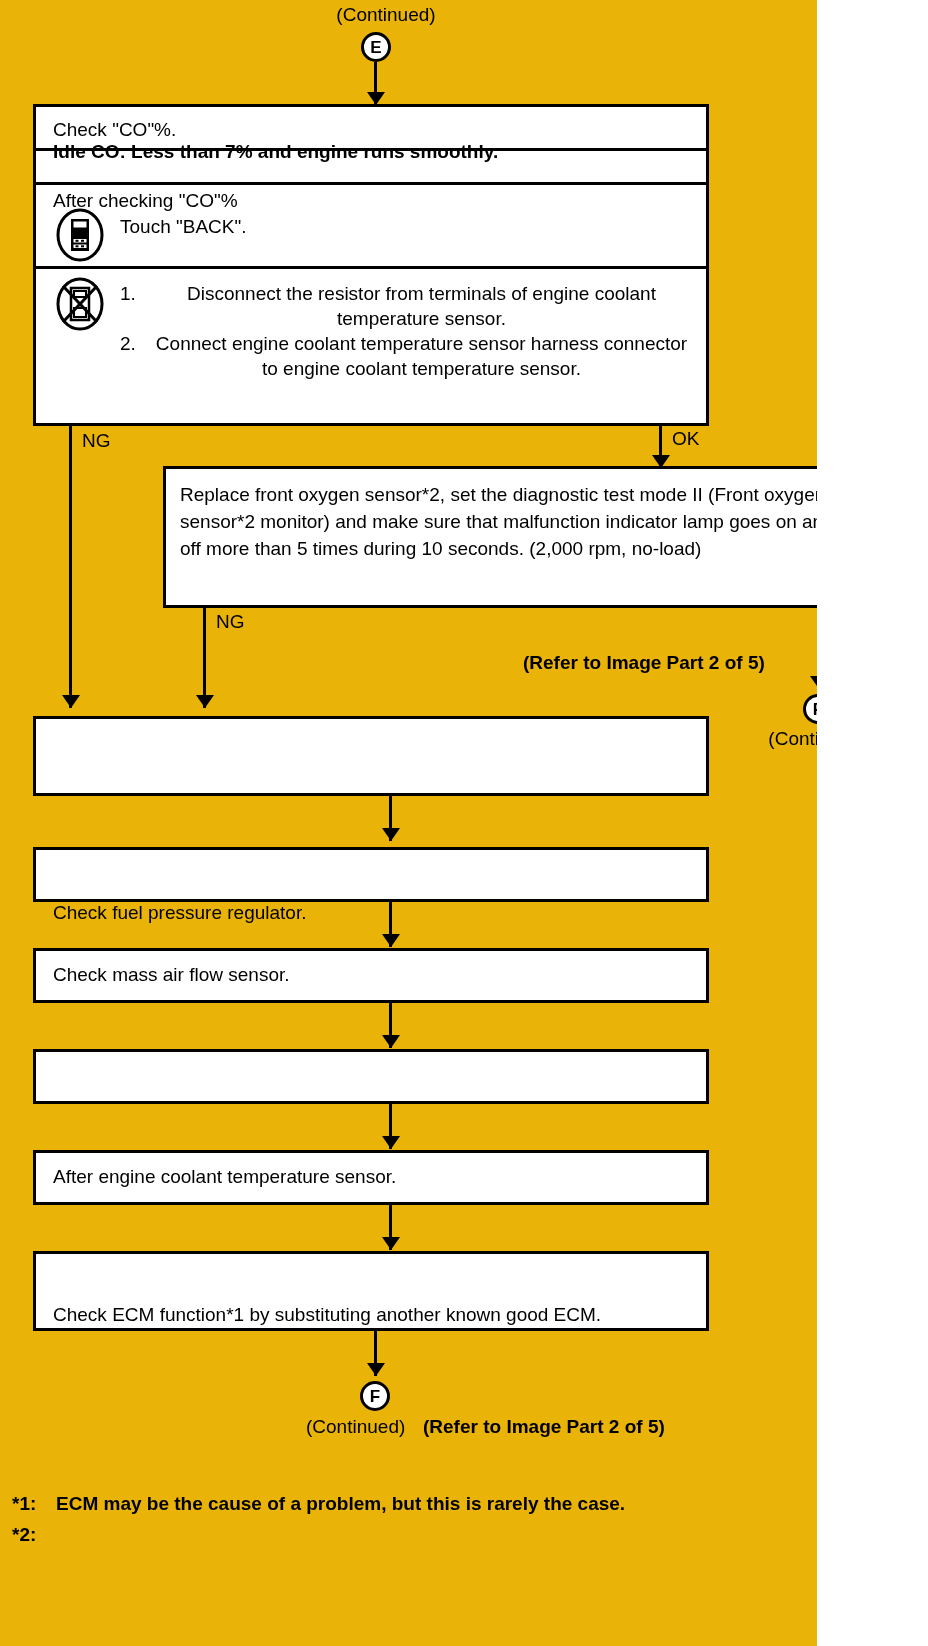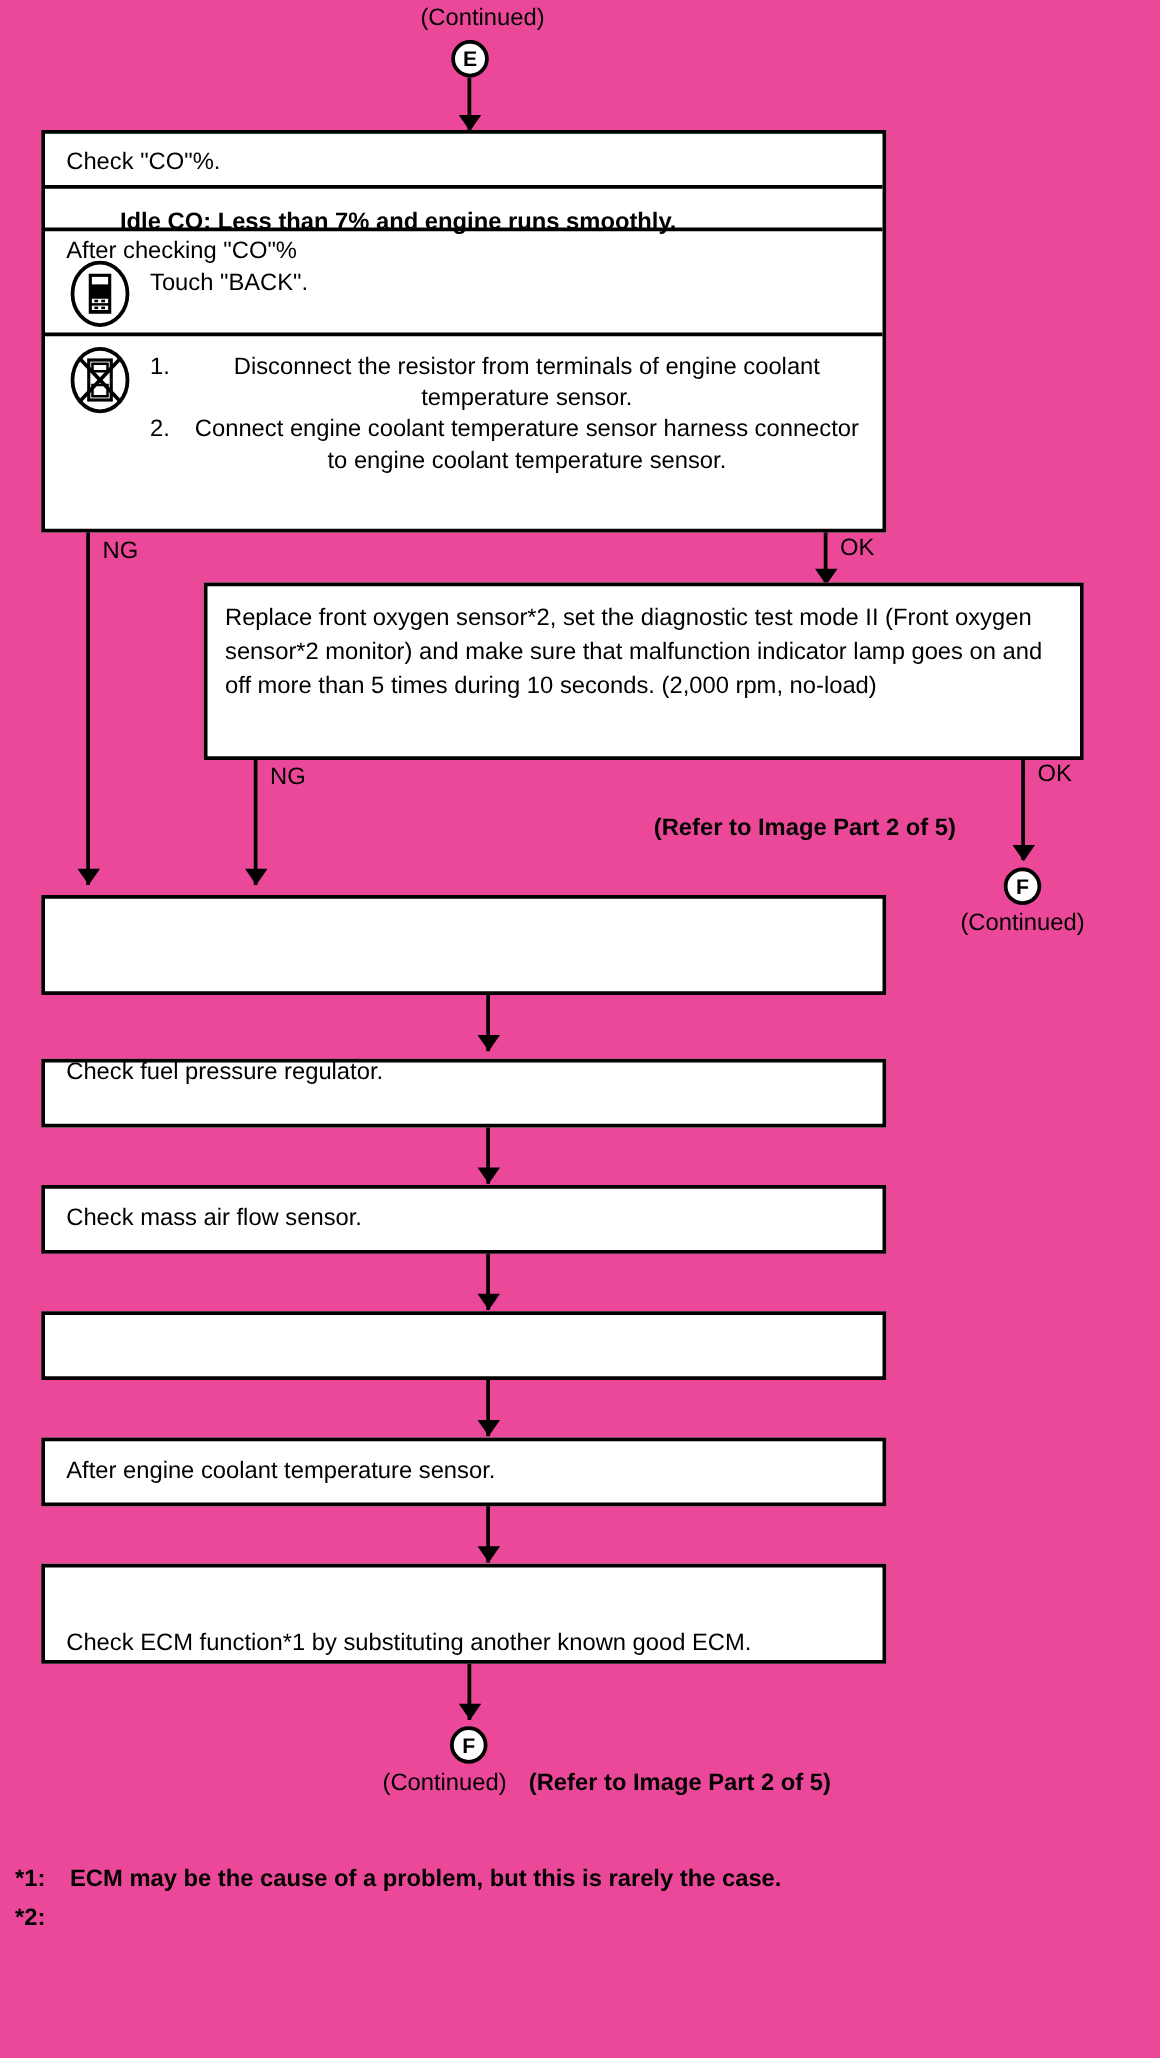--- a/index.html
+++ b/index.html
@@ -7,24 +7,24 @@
     margin: 0;
     padding: 0;
     background: #ffffff;
   }
   body {
     font-family: "Liberation Sans", sans-serif;
     color: #000000;
   }
   #page {
     position: relative;
-    width: 928px;
+    width: 817px;
     height: 1646px;
     overflow: hidden;
-    background: #ec4899;
+    background: #eab308;
   }
   .abs { position: absolute; }
 
   
   .txt {
     font-family: "Liberation Sans", sans-serif;
     font-size: 19px;
     line-height: 25px;
     color: #000;
     white-space: pre-wrap;
@@ -117,21 +117,21 @@
   <div class="abs circ" style="left:361px; top:32px;">E</div>
 
   <div class="vline" style="left:374px; top:62px; height:43px;"></div>
   <div class="arrowhead" style="left:367px; top:92px;"></div>
 
   <div class="abs box" style="left:33px; top:104px; width:676px; height:322px;"></div>
 
   <div class="abs txt" style="left:53px; top:117px; width:620px;">Check "CO"%.</div>
   <div class="abs" style="left:36px; top:148px; width:670px; height:3px; background:#000;"></div>
 
-  <div class="abs txt txt-bold" style="left:53px; top:165px; width:630px;margin-left:43px;">Idle CO: Less than 7% and engine runs smoothly.</div>
+  <div class="abs txt txt-bold" style="left:53px; top:139px; width:630px;">Idle CO: Less than 7% and engine runs smoothly.</div>
   <div class="abs" style="left:36px; top:182px; width:670px; height:3px; background:#000;"></div>
 
   <div class="abs txt" style="left:53px; top:188px; width:620px;">After checking "CO"%</div>
 
   <svg class="tool-icon" viewBox="0 0 50 54" style="left:55px; top:208px;">
     <ellipse cx="25" cy="27" rx="22" ry="25" fill="none" stroke="#000" stroke-width="3"></ellipse>
     <rect x="16" y="11" width="18" height="32" fill="#000"></rect>
     <rect x="18.5" y="13.5" width="13" height="6" fill="#fff"></rect>
     <rect x="18.5" y="31" width="13" height="3.5" fill="#fff"></rect>
     <rect x="18.5" y="36.5" width="13" height="3.5" fill="#fff"></rect>
@@ -189,21 +189,21 @@
   <div class="abs circ" style="left:803px; top:694px;">F</div>
 
   <div class="abs txt" style="left:738px; top:726px; width:160px; text-align:center;">(Continued)</div>
 
   <div class="abs box" style="left:33px; top:716px; width:676px; height:80px;"></div>
 
   <div class="vline" style="left:389px; top:796px; height:45px;"></div>
   <div class="arrowhead" style="left:382px; top:828px;"></div>
 
   <div class="abs box" style="left:33px; top:847px; width:676px; height:55px;"></div>
-  <div class="abs txt" style="left:53px; top:845px; width:640px;">Check fuel pressure regulator.</div>
+  <div class="abs txt" style="left:53px; top:900px; width:640px;">Check fuel pressure regulator.</div>
 
   <div class="vline" style="left:389px; top:902px; height:45px;"></div>
   <div class="arrowhead" style="left:382px; top:934px;"></div>
 
   <div class="abs box" style="left:33px; top:948px; width:676px; height:55px;"></div>
   <div class="abs txt" style="left:53px; top:962px; width:640px;">Check mass air flow sensor.</div>
 
   <div class="vline" style="left:389px; top:1003px; height:45px;"></div>
   <div class="arrowhead" style="left:382px; top:1035px;"></div>
 

